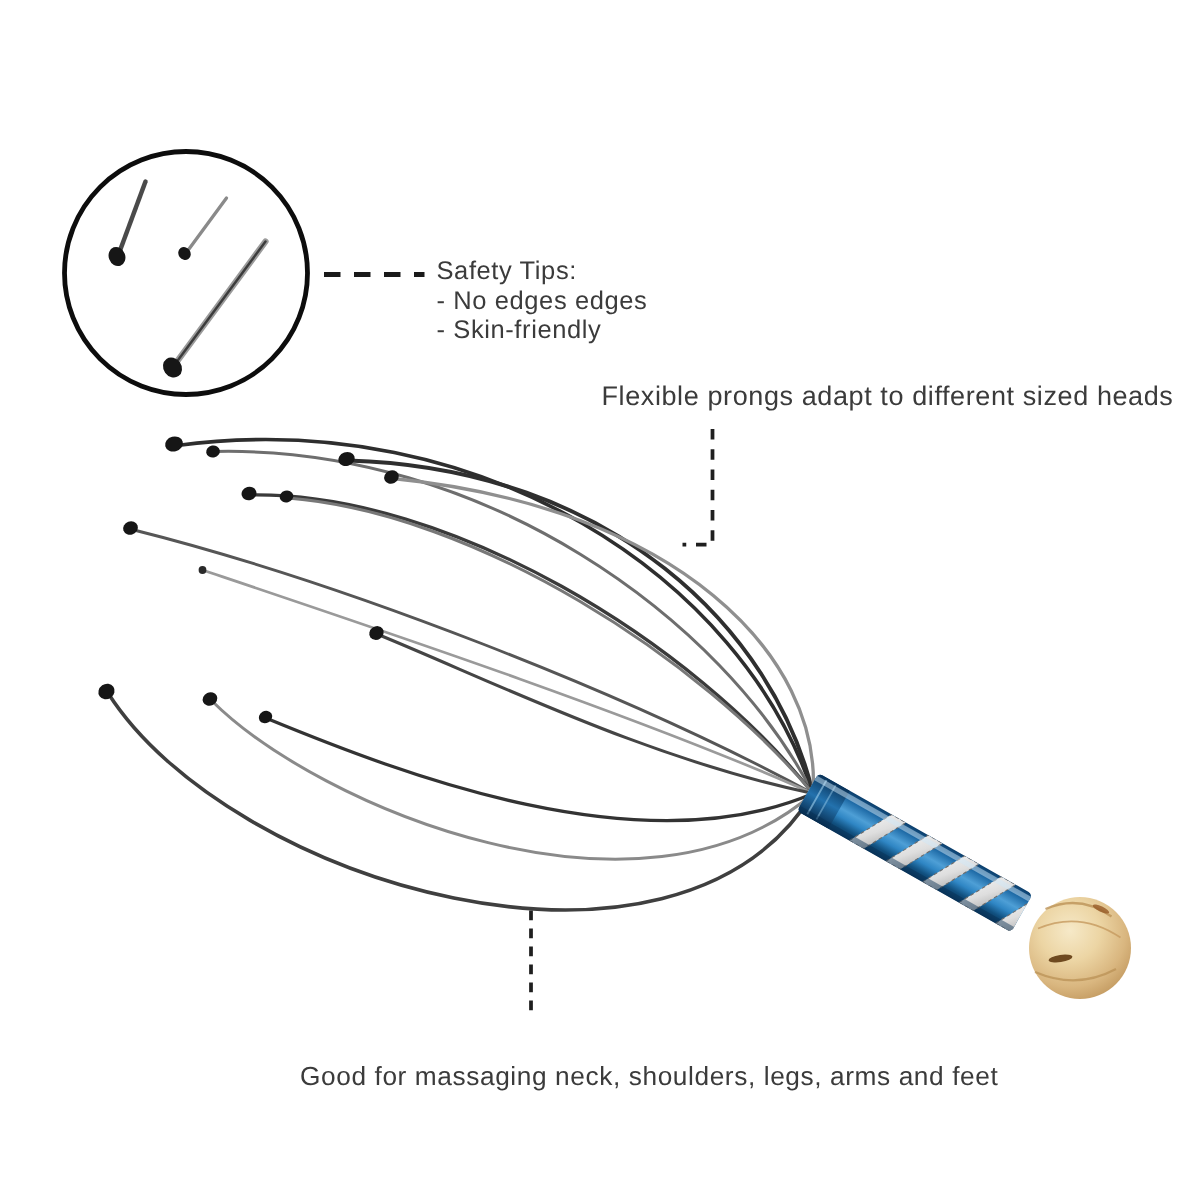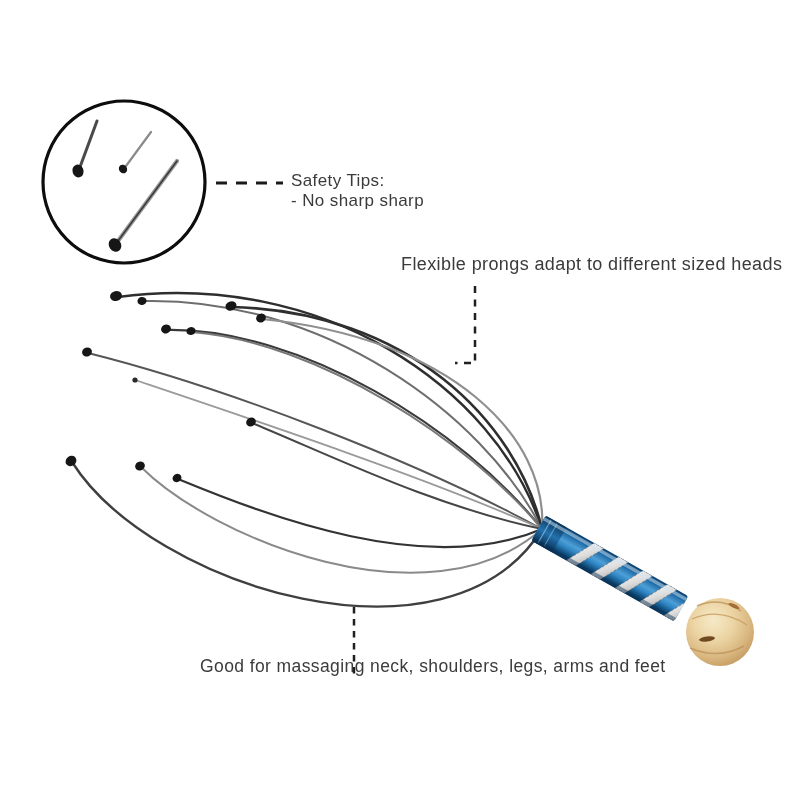--- a/index.html
+++ b/index.html
@@ -2,21 +2,21 @@
 <html><head>
 <meta charset="utf-8">
 <style>
   html,body{margin:0;padding:0;}
   body{background:#ffffff;font-family:"Liberation Sans", sans-serif;}
   .stage{position:relative;width:800px;height:800px;background:#ffffff;overflow:hidden;}
   .stage svg{position:absolute;left:0;top:0;}
   .note{position:absolute;color:#3b3b3b;letter-spacing:0.4px;white-space:nowrap;}
   .safety-block{left:291px;top:171px;font-size:17px;line-height:19.5px;}
   .flex-note{left:401px;top:254px;font-size:18px;}
-  .massage-note{left:200px;top:656px;font-size:17.5px;}
+  .massage-note{left:200px;top:707px;font-size:17.5px;}
 </style>
 </head>
 <body>
 
 <div class="stage">
 
   <svg width="800" height="800" viewBox="0 0 800 800">
     <defs>
       <linearGradient id="blueTube" x1="0" y1="0" x2="0" y2="1">
         <stop offset="0" stop-color="#0b3e6b"></stop>
@@ -118,20 +118,21 @@
       </g>
     </g>
 
     <line x1="216" y1="183" x2="283" y2="183" stroke="#1a1a1a" stroke-width="3.2" stroke-dasharray="11 9"></line>
     <path d="M475,286 L475,363 L455,363" fill="none" stroke="#1f1f1f" stroke-width="2.5" stroke-dasharray="7 6.5"></path>
     <line x1="354" y1="607" x2="354" y2="678" stroke="#1f1f1f" stroke-width="2.5" stroke-dasharray="6.5 5.5"></line>
   </svg>
 
   <div class="note safety-block">
     <div>Safety Tips:</div>
-    <div>- No sharp sharp</div>
+    <div>- No edges edges</div>
+    <div>- Skin-friendly</div>
   </div>
 
   <div class="note flex-note">Flexible prongs adapt to different sized heads</div>
 
   <div class="note massage-note">Good for massaging neck, shoulders, legs, arms and feet</div>
 
 </div>
 
 </body></html>

